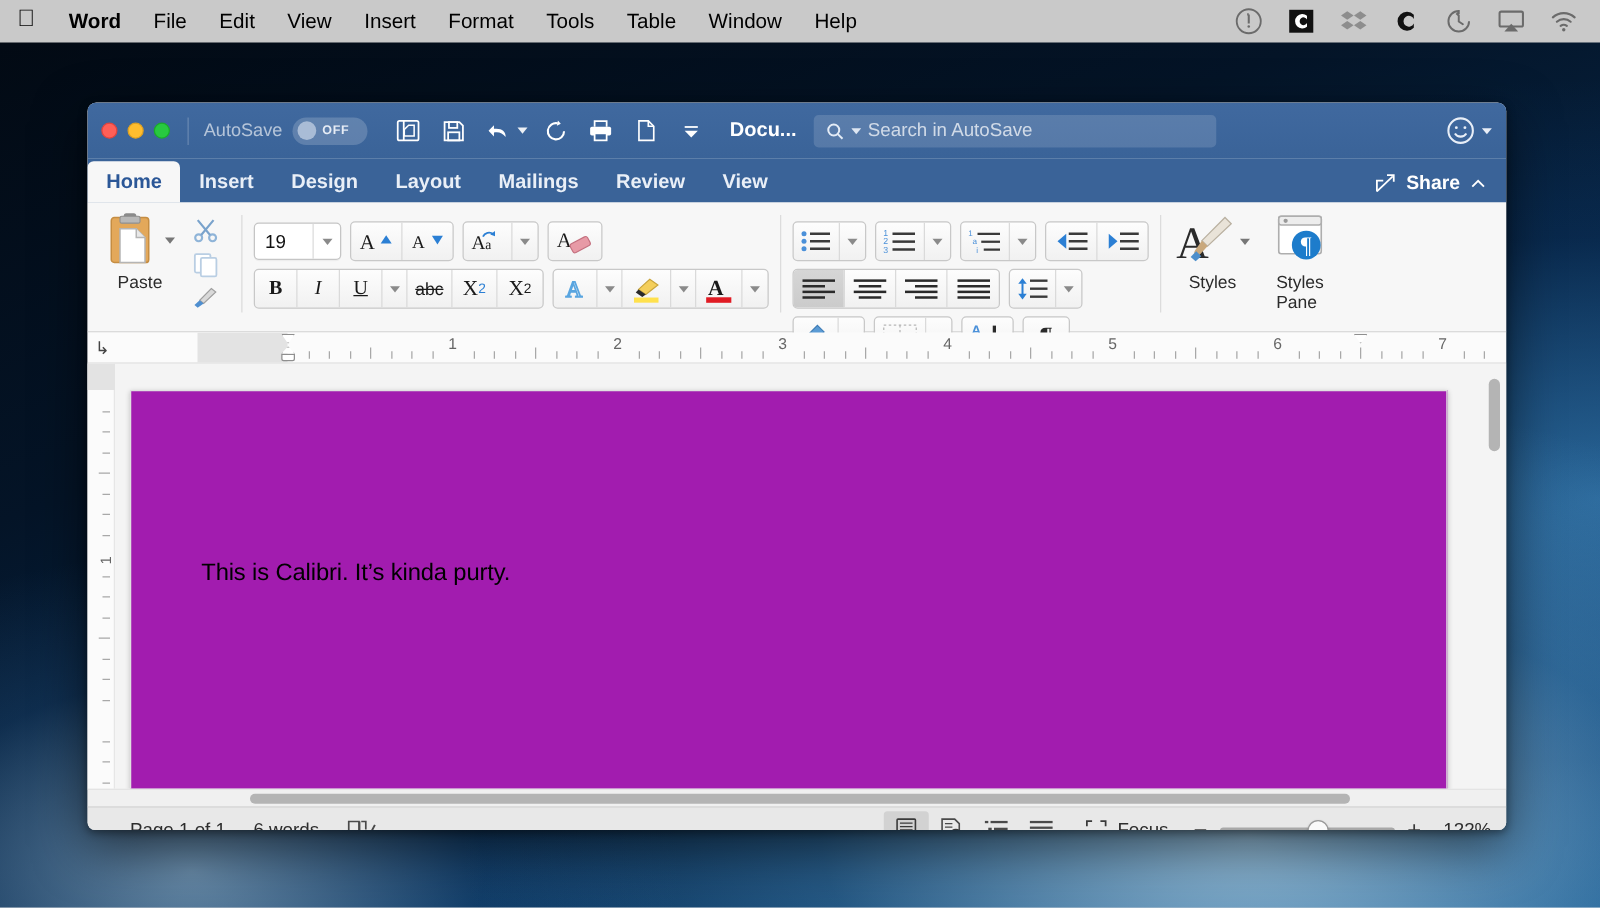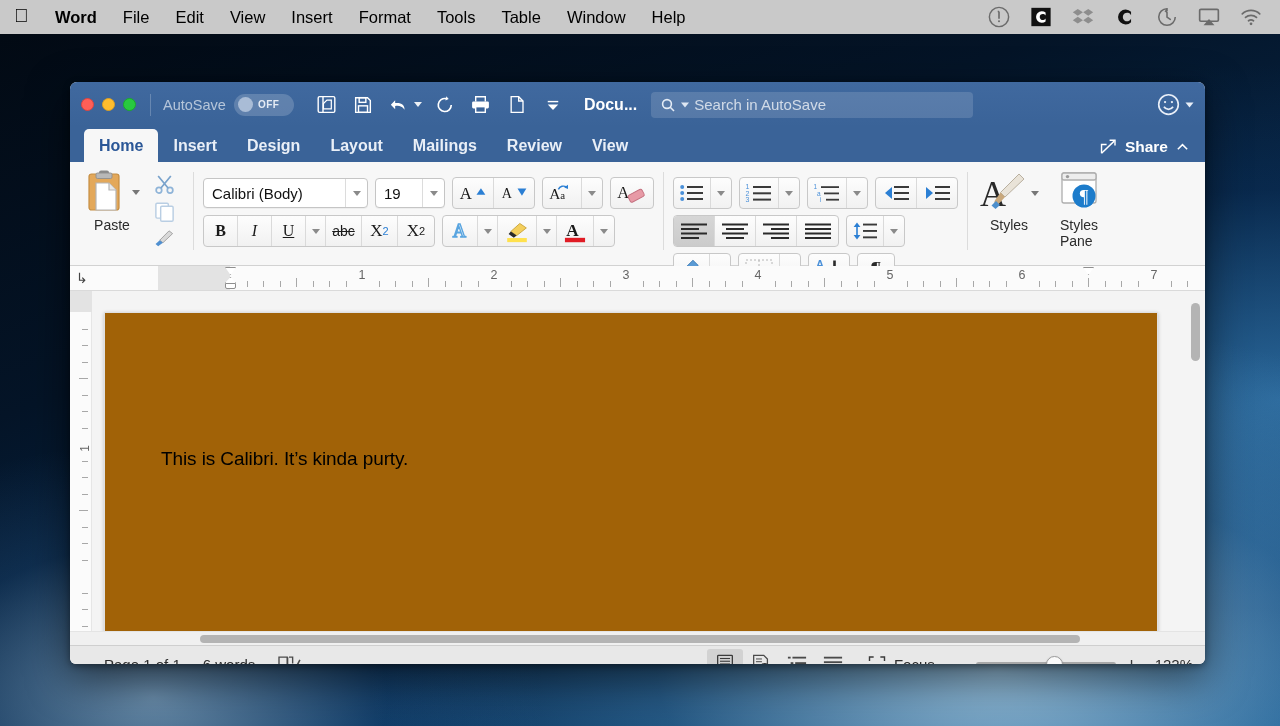--- a/index.html
+++ b/index.html
@@ -82,21 +82,20 @@
     margin-left: 14px; width: 322px; height: 26px; border-radius: 4px;
     background: rgba(255,255,255,0.14);
     display: flex; align-items: center; padding: 0 9px; gap: 5px;
   }
   .search-ph { color: rgba(255,255,255,0.72); font-size: 15px; }
   .smiley-wrap { margin-left: auto; display: flex; align-items: center; gap: 4px; padding-right: 11px; }
 
   
   #ribbon-tabs {
     height: 35px; background: #3a6398; display: flex; align-items: flex-end; position: relative;
-    padding-left: 14px;
   }
   .rtab {
     font-size: 16px; color: #e9eff7; padding: 0 15px; height: 33px; line-height: 33px;
     font-weight: bold; white-space: nowrap; border-radius: 5px 5px 0 0;
   }
   .rtab.active { background: #f7f7f7; color: #2b5797; }
   .ribbon-right { margin-left: auto; display: flex; align-items: center; gap: 6px; padding: 0 14px 6px 0; }
   .share-label { color: #fff; font-size: 15.5px; font-weight: bold; }
 
   
@@ -186,21 +185,21 @@
   }
   .vr-margin { position: absolute; left: 0; width: 22px; background: #e3e3e3; }
   .vtick { position: absolute; right: 3px; height: 1px; background: #a8a8a8; }
   .vnum {
     position: absolute; right: 6px; font-size: 12px; color: #666;
     transform: rotate(-90deg); transform-origin: right center;
   }
   #canvas { flex: 1; position: relative; overflow: hidden; background: #f4f4f4; }
   #page {
     position: absolute; left: 12px; top: 21px; width: 1054px; height: 400px;
-    background: #a16207; box-shadow: 0 1px 4px rgba(0,0,0,0.22); border: 1px solid #e0e0e0;
+    background: #a21caf; box-shadow: 0 1px 4px rgba(0,0,0,0.22); border: 1px solid #e0e0e0;
   }
   #doctext {
     position: absolute; left: 56px; top: 135px;
     font-family: "Liberation Sans", sans-serif; font-size: 19px; color: #000;
     letter-spacing: -0.1px;
   }
   #vscroll {
     position: absolute; right: 4px; top: 8px; width: 11px; height: 318px;
   }
   #vthumb {
@@ -443,26 +442,20 @@
           <path d="M7.4 14.4 L10.8 17.2 L5.6 21 L2.8 18.6 Z" fill="#4f8fd0"></path>
         </svg>
       </div>
     </div>
 
     <div class="rgroup-sep"></div>
 
     <div class="rgroup">
       <div class="fontgroup">
         <div class="frow">
-          <div class="fld" style="width:165px">
-            <span class="fld-text" style="flex:1">Calibri (Body)</span>
-            <span class="fld-arrow">
-                <span class="arrow-dn"></span>
-              </span>
-          </div>
           <div class="fld" style="width:70px">
             <span class="fld-text" style="flex:1">19</span>
             <span class="fld-arrow">
                 <span class="arrow-dn"></span>
               </span>
           </div>
           <div class="btngrp">
             <div class="bbtn" style="min-width:38px">
               <svg width="30" height="20" viewBox="0 0 34 22">
                 <text x="2" y="18" font-family="Liberation Serif, serif" font-size="19" fill="#1a1a1a">A</text>

